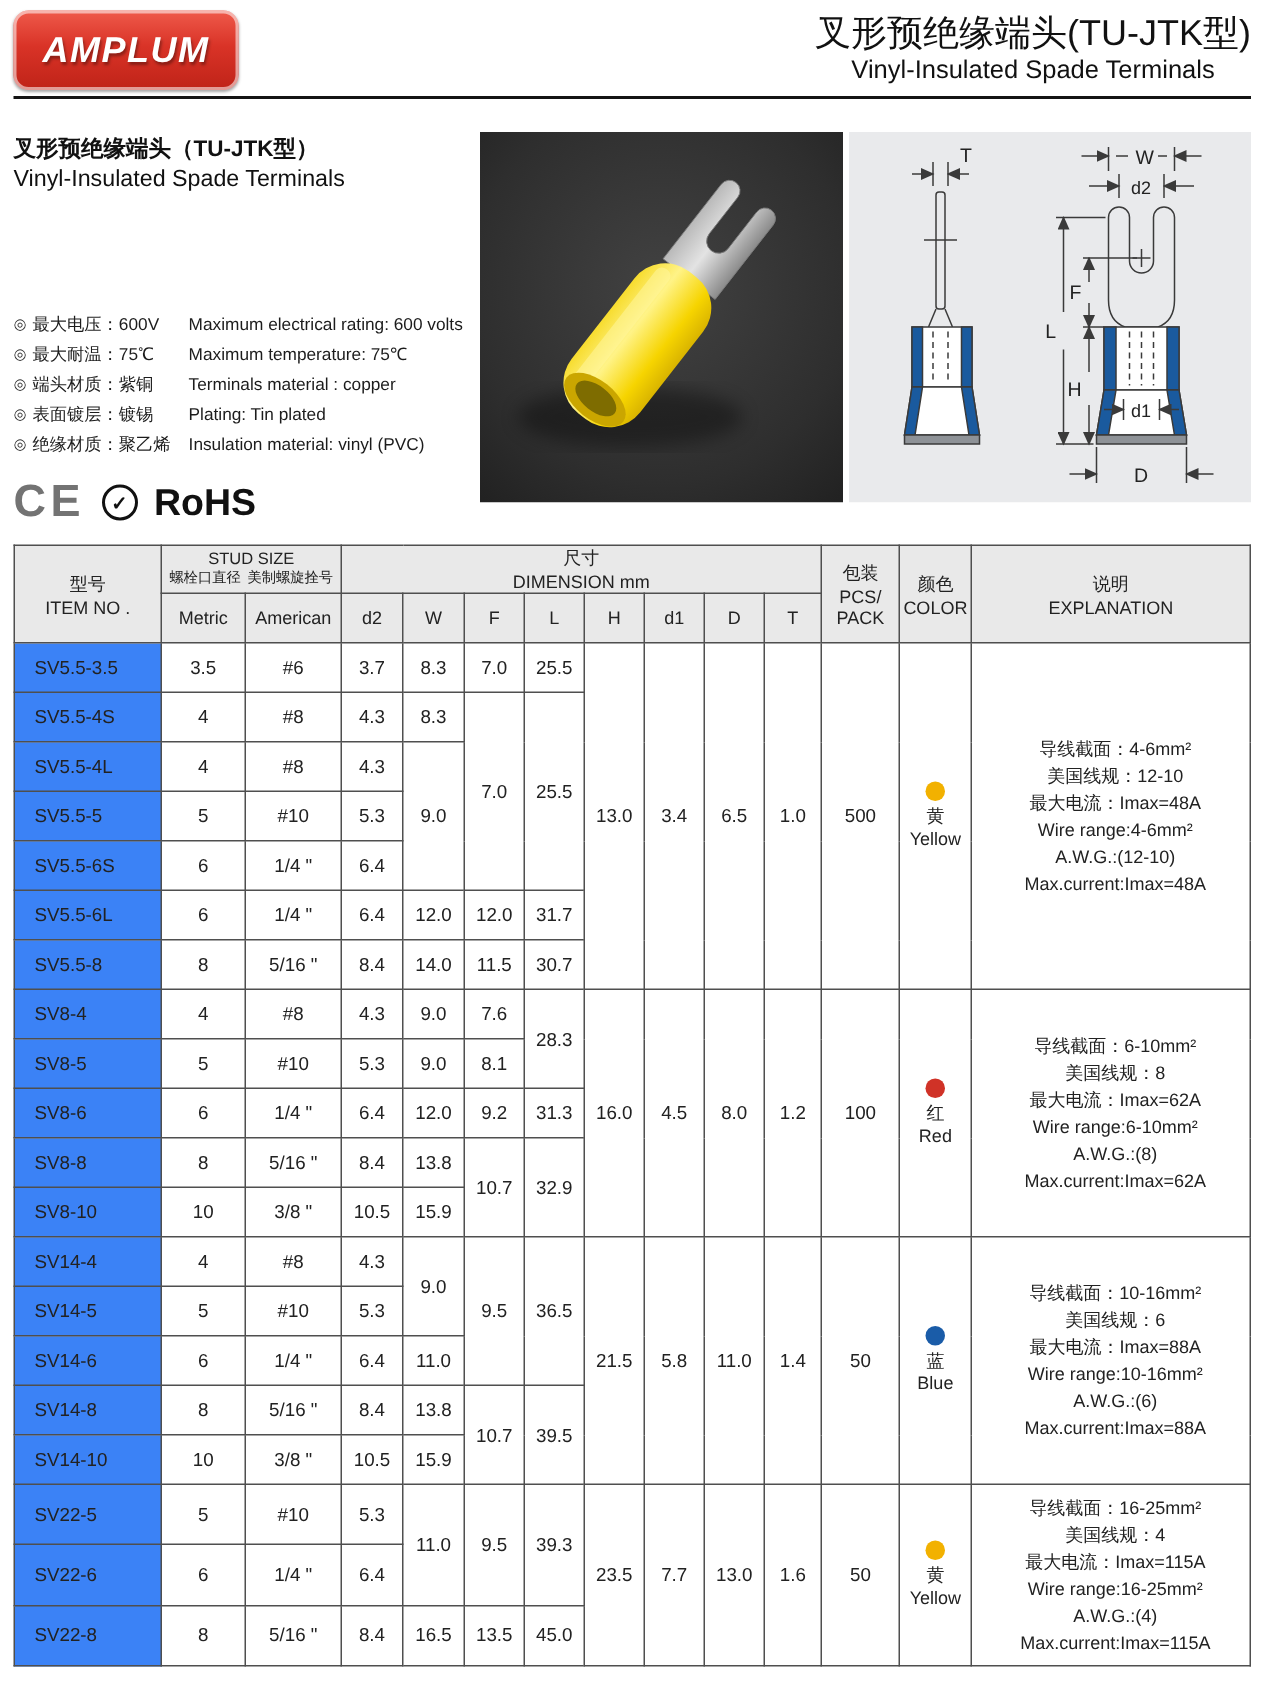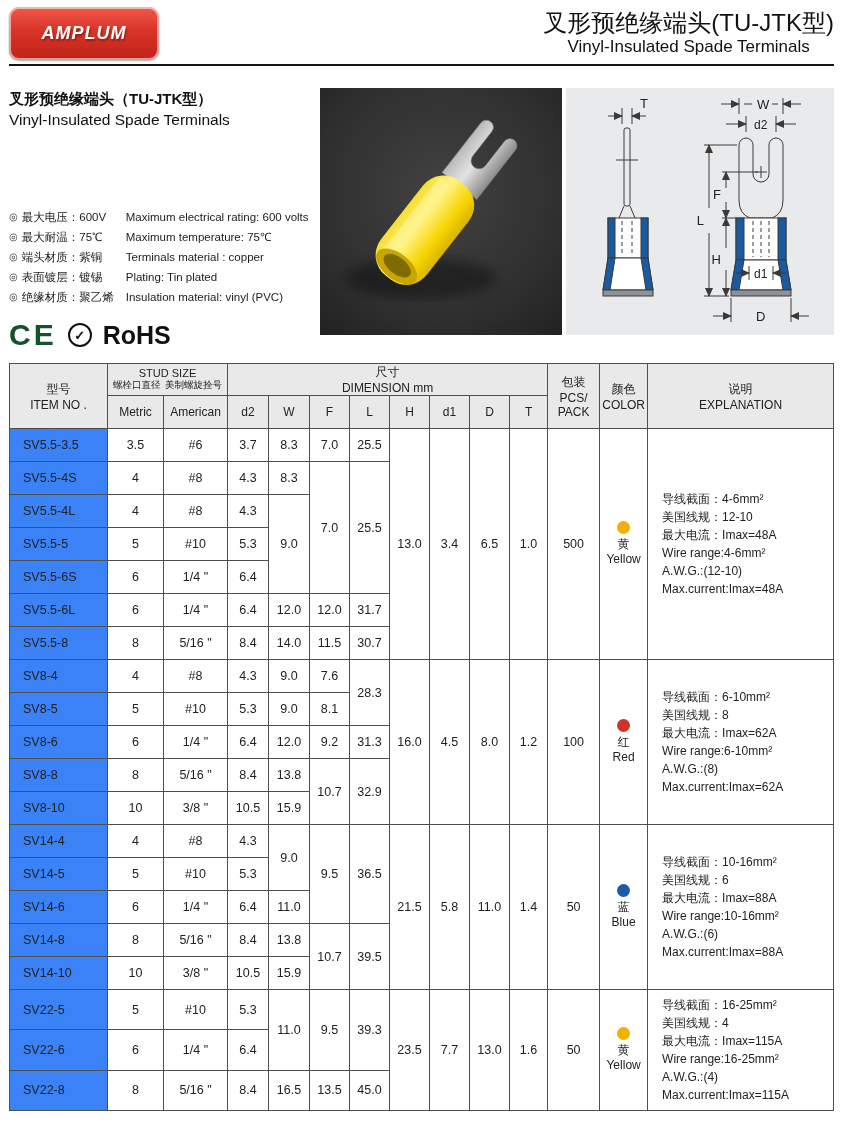--- a/index.html
+++ b/index.html
@@ -6,55 +6,55 @@
   html,body { background:#fff; }
   body { width:843px; height:1122px; font-family:"Liberation Sans", sans-serif; color:#1c1c1c; }
   .page { width:843px; height:1122px; padding:7px 9px 0 9px; position:relative; }
 
   
   .hdr { display:flex; justify-content:space-between; align-items:flex-start; border-bottom:2px solid #141414; padding-bottom:4px; height:59px; }
   .logo { width:150px; height:53px; border-radius:10px;
           background:linear-gradient(#ef5a4b 0%, #d93327 45%, #bf2318 100%);
           box-shadow: inset 0 0 0 2px rgba(255,255,255,.55), 0 1px 2px rgba(0,0,0,.35);
           display:flex; align-items:center; justify-content:center; }
-  .logo span { color:#fff; font-weight:bold; font-style:italic; font-size:18px; letter-spacing:1px; text-shadow:1px 2px 2px rgba(0,0,0,.35); }
+  .logo span { color:#fff; font-weight:bold; font-style:italic; font-size:24px; letter-spacing:1px; text-shadow:1px 2px 2px rgba(0,0,0,.35); }
   .hdr-titles { text-align:center; line-height:1.15; padding-top:2px; }
   .hdr-zh { font-size:24px; color:#111; }
   .hdr-en { font-size:17px; color:#111; }
 
   
   .info { display:flex; justify-content:space-between; margin-top:22px; height:248px; }
   .info-left { width:306px; padding-top:2px; }
   .il-zh { font-size:15px; font-weight:bold; color:#111; }
   .il-en { font-size:15.5px; color:#111; margin-top:2px; }
   .spec-list { margin-top:78px; }
   .spec-row { display:flex; align-items:flex-start; font-size:11.5px; line-height:20px; }
   .bullet { font-size:10px; margin-right:4px; color:#333; line-height:20px; }
   .spec-zh { width:104px; flex:none; }
   .spec-en { flex:1; }
   .certs { display:flex; align-items:center; gap:11px; margin-top:11px; }
-  .ce { font-size:30px; font-weight:bold; letter-spacing:3px; color:#14532d; }
+  .ce { font-size:30px; font-weight:bold; letter-spacing:3px; color:#737373; }
   .seal { width:24px; height:24px; border:2.5px solid #111; border-radius:50%; display:flex; align-items:center; justify-content:center; font-weight:bold; font-size:13px; color:#111; }
   .rohs { font-size:25px; font-weight:bold; color:#111; }
 
   .photo { width:242px; height:247px; }
   .diagram { width:268px; height:247px; }
   svg text { font-family:"Liberation Sans", sans-serif; }
 
   
   table { border-collapse:collapse; table-layout:fixed; width:825px; margin-top:27px; }
   th, td { border:1px solid #4f4f4f; text-align:center; vertical-align:middle; padding:0; font-weight:normal; }
   thead th { background:#e9e9e9; color:#222; }
   .h-line1 { font-size:12px; }
   .h-sub { font-size:9.5px; display:flex; justify-content:space-between; padding:0 5px; }
   .h-stud-title { font-size:11px; }
   .h-dims { font-size:12px; height:33px; }
   tbody td { height:33px; font-size:12.5px; color:#222; background:#fff; }
   td.item-cell { background:#3b82f6; text-align:left; padding-left:13px; }
-  td.expl-cell { text-align:left; padding:6px 8px 6px 14px; font-size:12px; line-height:18px; }
+  td.expl-cell { text-align:center; padding:6px 8px 6px 14px; font-size:12px; line-height:18px; }
   .dot { width:13px; height:13px; border-radius:50%; margin:0 auto 3px auto; }
   .color-lab { font-size:12px; line-height:15px; }
 </style>
 </head>
 <body>
 
 <div class="page">
 
   <div class="hdr">
     <div class="logo">

